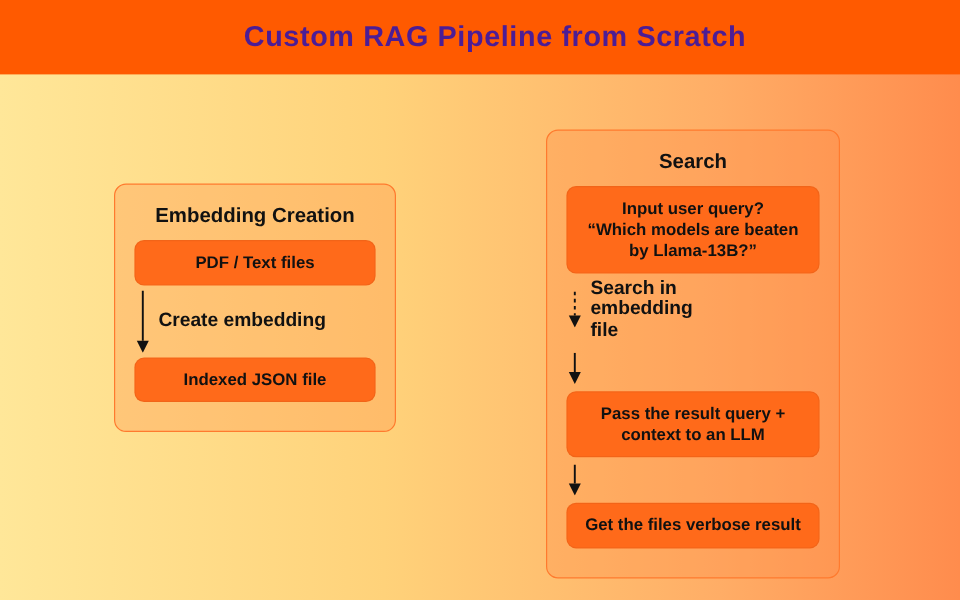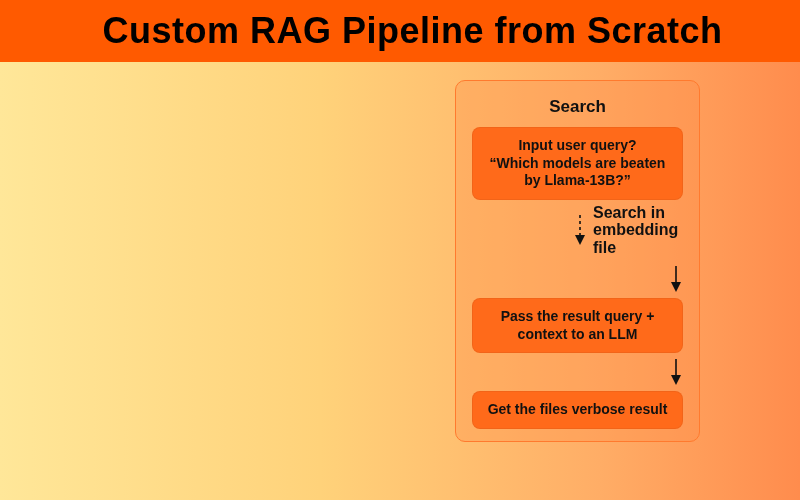--- a/index.html
+++ b/index.html
@@ -11,33 +11,34 @@
   }
   .title-bar {
     background: #ff5a00;
     width: 100%;
     height: 62px;
     display: flex;
     align-items: center;
     justify-content: center;
   }
   .title-bar h1 {
-    color: #000000;
-    font-size: 36px;
+    color: #4c1d95;
+    font-size: 24px;
     font-weight: 800;
     letter-spacing: 0.5px;
     margin-left: 25px;
   }
 
   .panel {
     position: absolute;
     border: 1px solid #ff7a2e;
     border-radius: 10px;
     background: rgba(255,140,70,0.30);
-    padding: 12px 16px 12px 16px;
+    padding: 12px 16px 24px 16px;
+    margin-top: 28px;
   }
   .panel-title {
     text-align: center;
     font-size: 17px;
     font-weight: 800;
     color: #111;
     margin: 4px 0 10px 0;
   }
 
   .node {
@@ -51,21 +52,21 @@
     line-height: 1.25;
     box-shadow: inset 0 0 0 1px rgba(0,0,0,0.05);
   }
   .node-sub {
     font-weight: 700;
   }
 
   .arrow-col {
     display: flex;
     flex-direction: column;
-    align-items: flex-end;
+    align-items: flex-start;
   }
   .arrow-wrap {
     display: flex;
     flex-direction: row;
     align-items: center;
     justify-content: center;
     gap: 6px;
     margin: 4px 0 4px 0;
     min-height: 42px;
   }
@@ -89,20 +90,34 @@
 </style>
 </head>
 <body>
 
 <div class="canvas">
 
   <div class="title-bar">
     <h1>Custom RAG Pipeline from Scratch</h1>
   </div>
 
+  <div id="panel-embed" class="panel">
+    <div class="panel-title">Embedding Creation</div>
+    <div class="arrow-col">
+      <div class="node" style="width:100%;">PDF / Text files</div>
+      <div class="arrow-wrap">
+        <svg class="arrow-svg arrow-tall" width="14" height="52" viewBox="0 0 14 52">
+          <line x1="7" y1="0" x2="7" y2="42" stroke="#111" stroke-width="1.6"></line>
+          <polygon points="7,52 2,42 12,42" fill="#111"></polygon>
+        </svg>
+        <span class="label">Create embedding</span>
+      </div>
+      <div class="node" style="width:100%;">Indexed JSON file</div>
+    </div>
+  </div>
 
   <div id="panel-search" class="panel">
     <div class="panel-title">Search</div>
     <div class="arrow-col">
       <div class="node" style="width:100%;">
         <div>Input user query?</div>
         <div class="node-sub">“Which models are beaten by Llama-13B?”</div>
       </div>
       <div class="arrow-wrap" style="min-height:34px;">
         <svg class="arrow-svg" width="14" height="30" viewBox="0 0 14 30">

